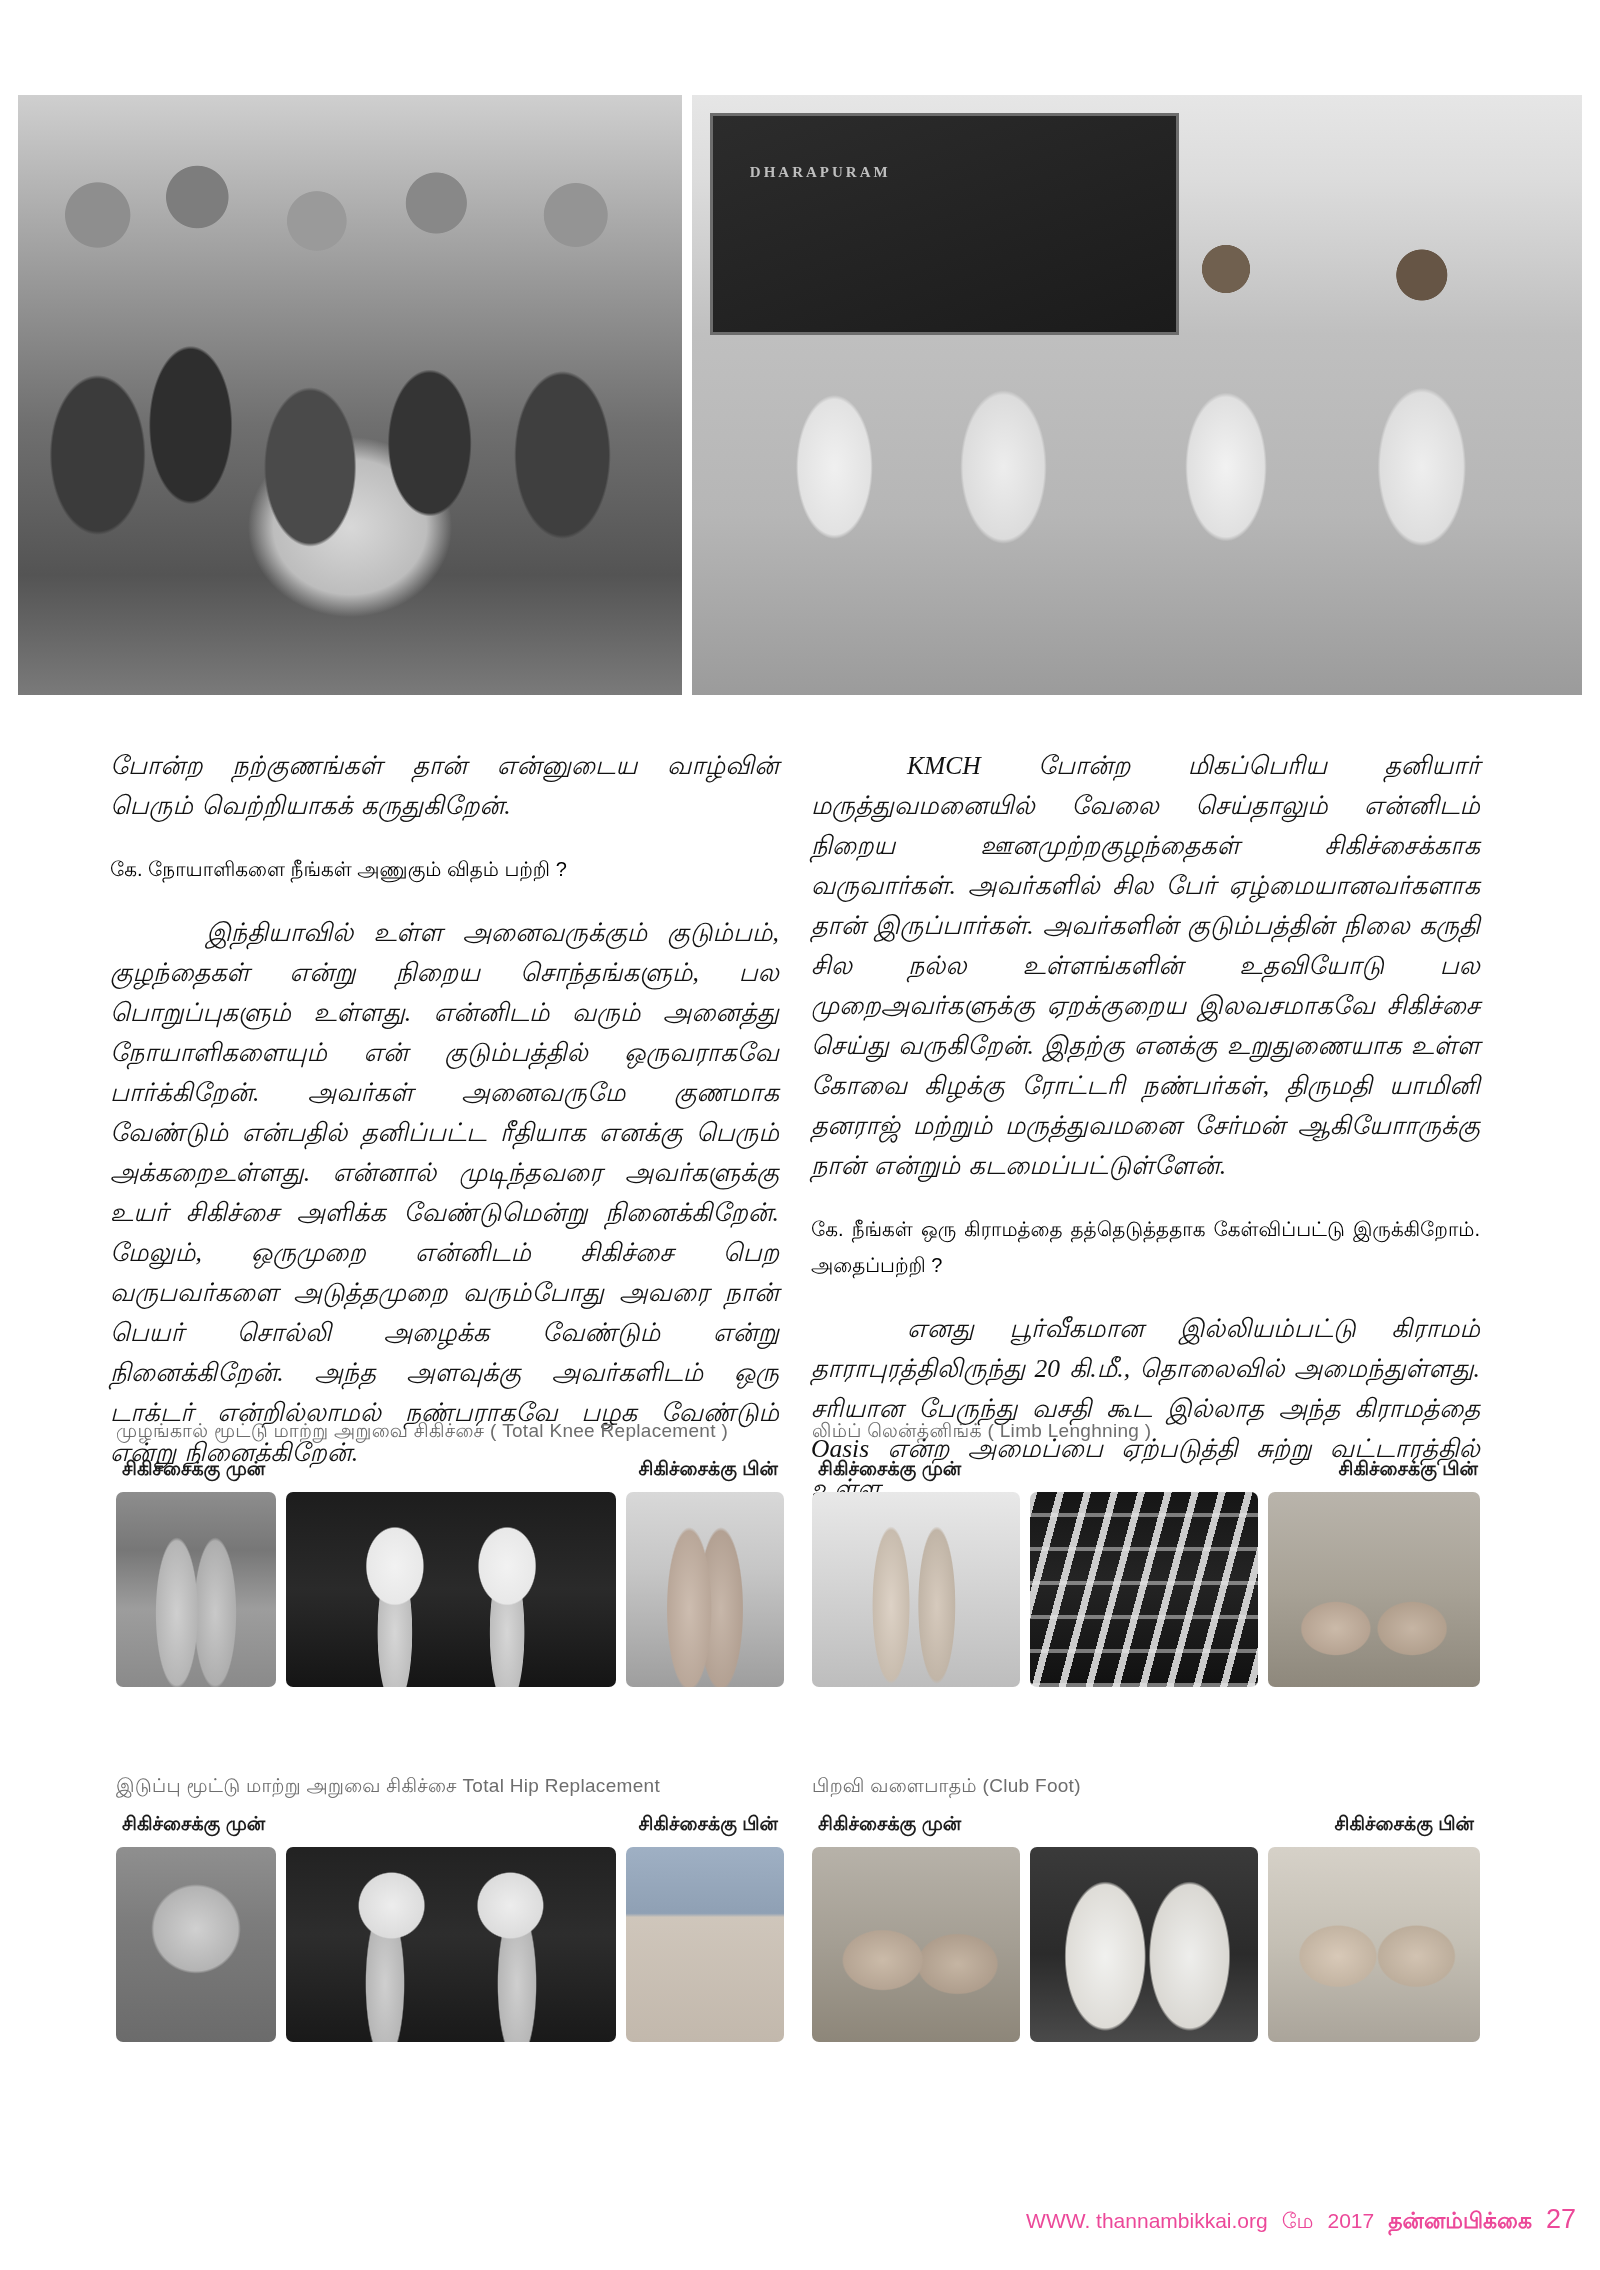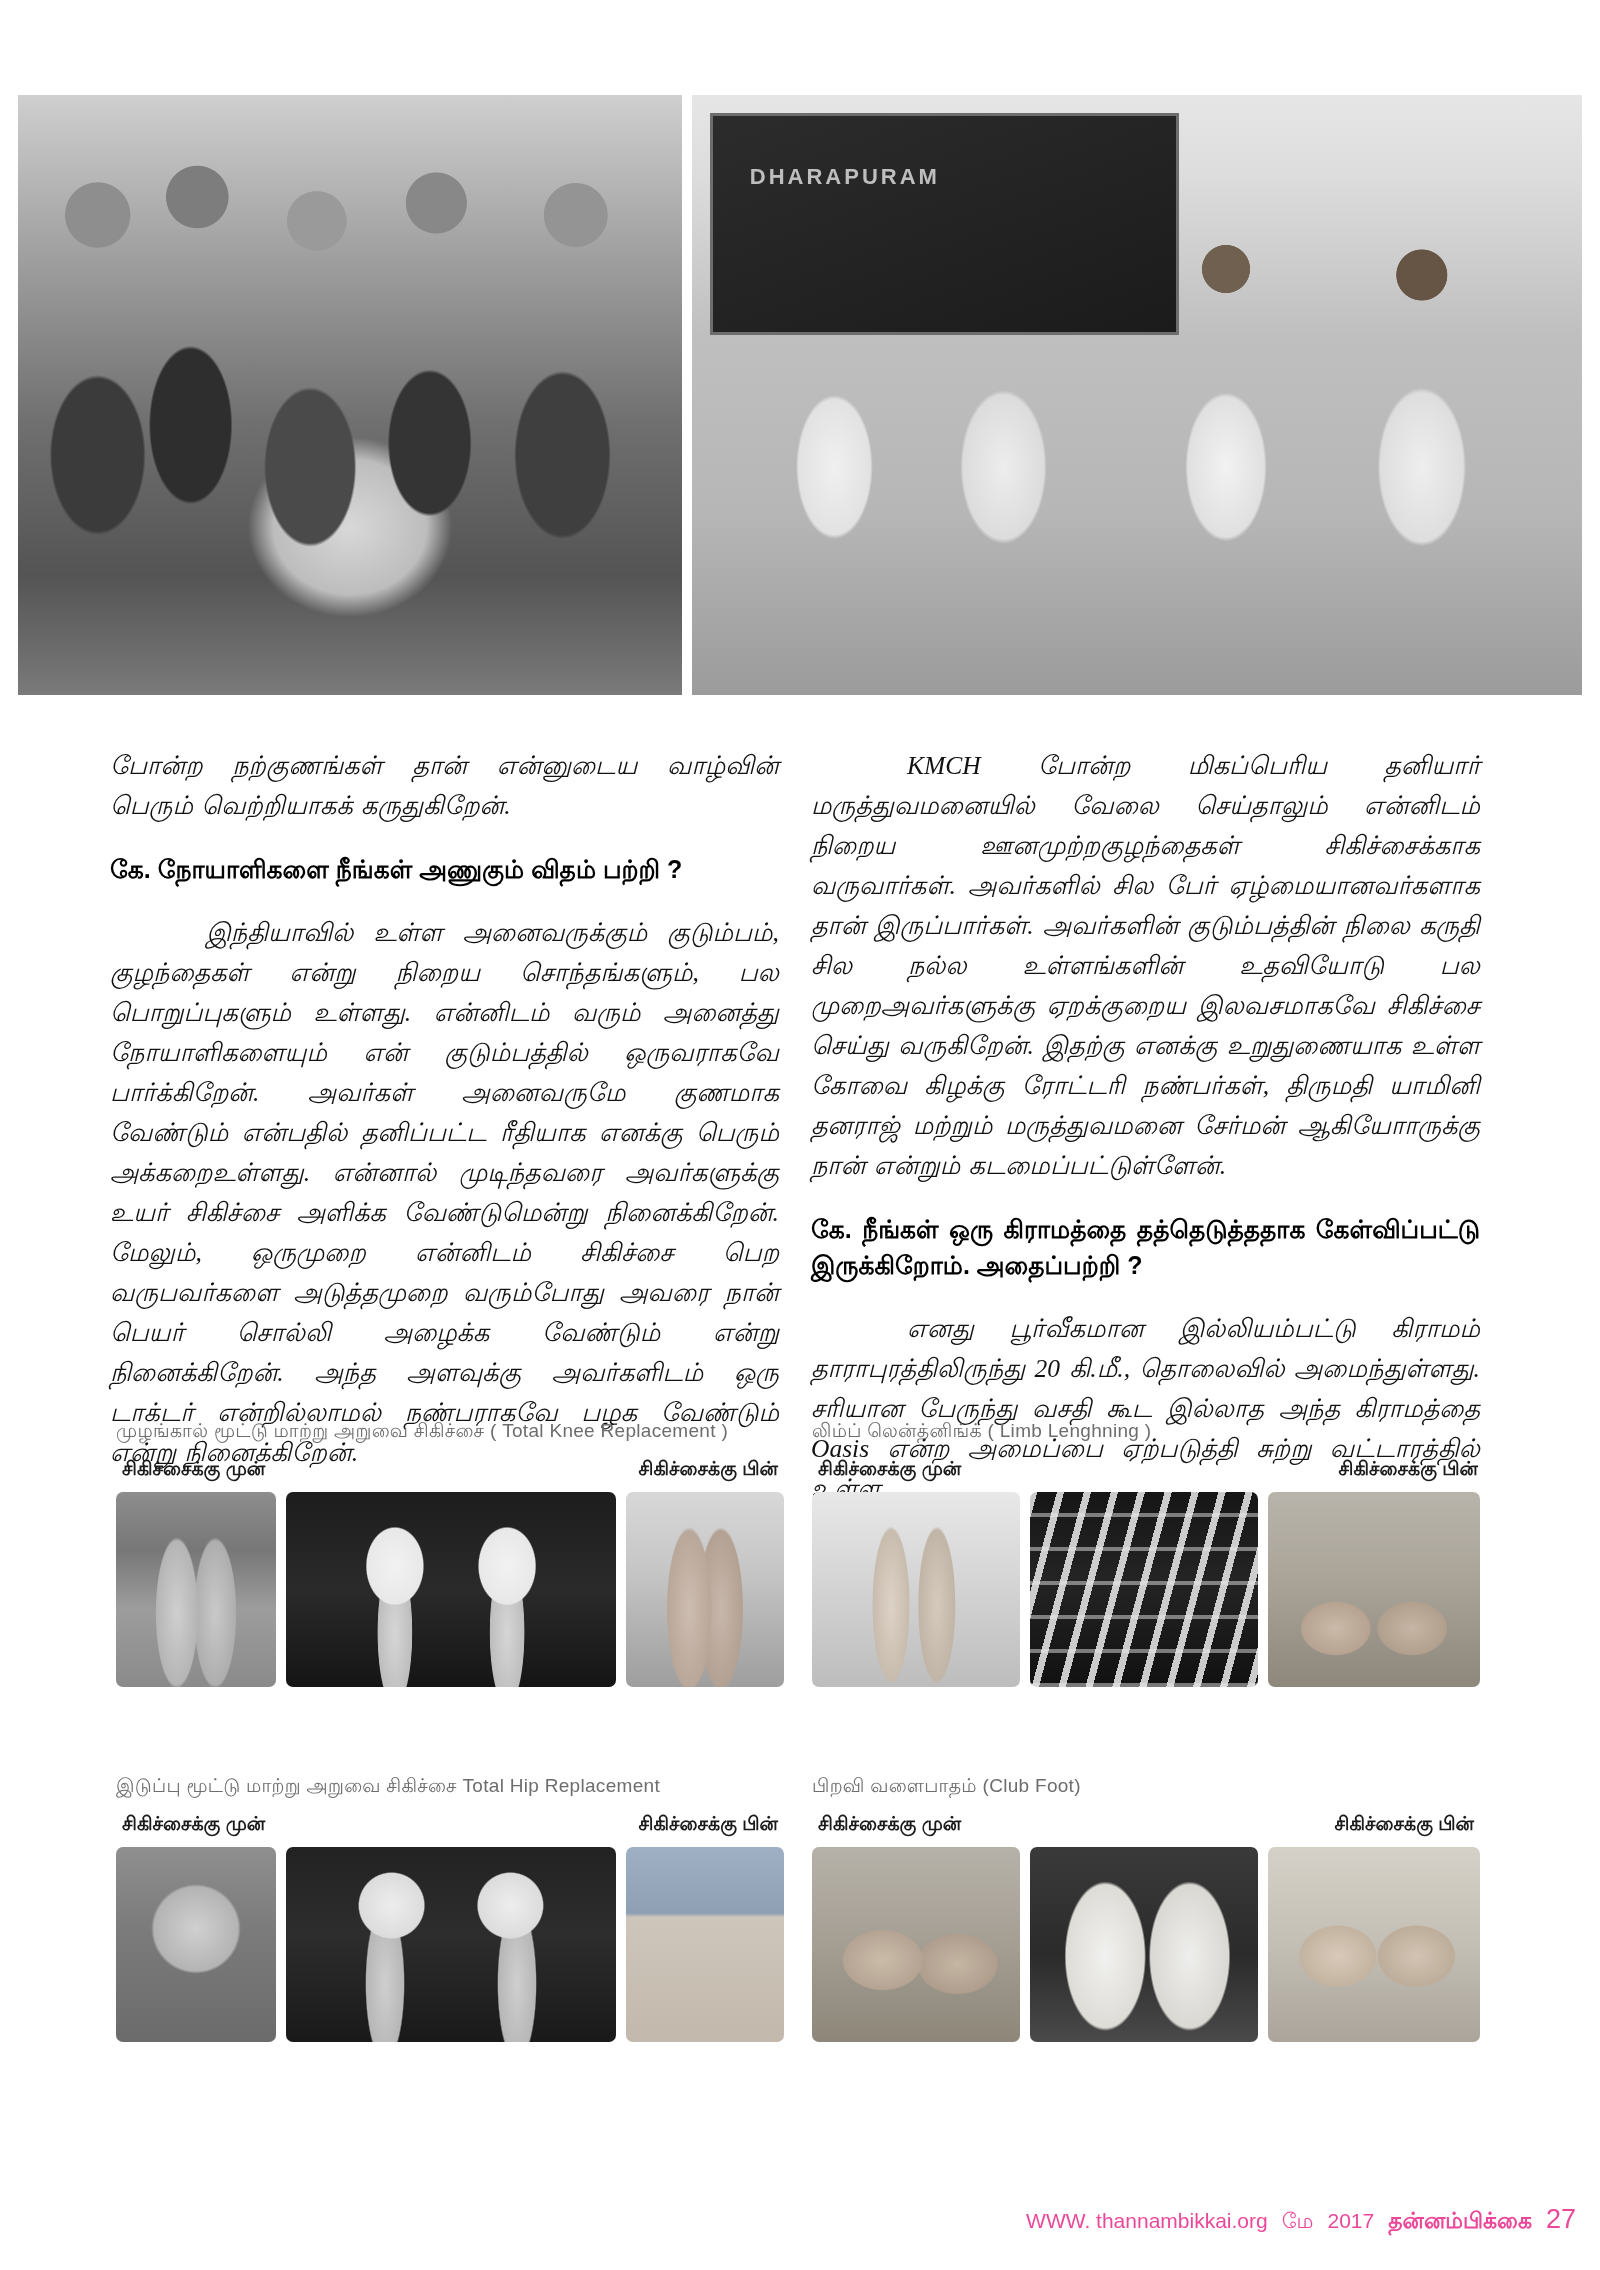--- a/index.html
+++ b/index.html
@@ -53,39 +53,39 @@
       linear-gradient(180deg,#e6e6e6 0%,#dcdcdc 14%,#cfcfcf 26%,#bfbfbf 40%,#b6b6b6 70%,#9b9b9b 100%),
       #c3c3c3;
     position:relative;
   }
   .board{
     position:absolute;left:2%;top:3%;width:52%;height:36%;
     background:linear-gradient(160deg,#2c2c2c,#1b1b1b);
     border:3px solid #6d6d6d;
   }
   .board span{
-    position:absolute;left:8%;top:22%;color:#d9d9d9;font-size:22px;
-    letter-spacing:3px;font-weight:700;opacity:.85;
+    position:absolute;left:8%;top:22%;color:#d9d9d9;font-size:15px;
+    letter-spacing:3px;font-weight:700;opacity:.85;font-family:Liberation Serif, serif;
   }
 
   
   .cols{
     position:absolute;left:110px;top:720px;width:1390px;height:600px;
     display:flex;gap:32px;
   }
   .col{width:669px;}
   .tbody{
     font-size:25.5px;line-height:40px;font-style:italic;
     text-align:justify;text-align-last:left;color:#121212;
     font-family:"Liberation Serif","DejaVu Serif",serif;
     word-spacing:2px;
   }
   .tbody.indent{text-indent:96px;}
   .qtext{
-    font-size:25px;line-height:36px;font-weight:700;font-style:normal;
+    font-size:20px;line-height:36px;font-weight:400;font-style:normal;
     text-align:justify;text-align-last:left;color:#000;margin:14px 0 14px 0;
     font-family:"Liberation Sans","DejaVu Sans",sans-serif;
   }
 
   
   .gal{position:absolute;}
   .gal-title{
     text-align:left;font-size:19px;color:#6d6d6d;letter-spacing:.3px;
     margin-bottom:14px;font-weight:400;
   }

